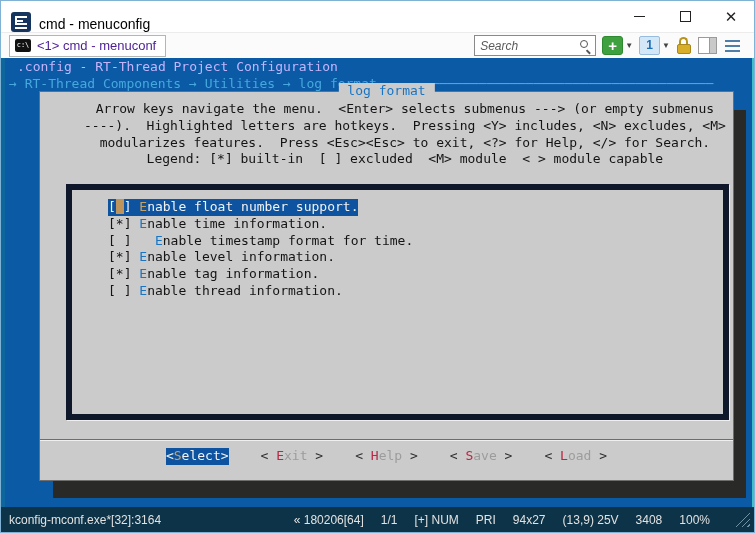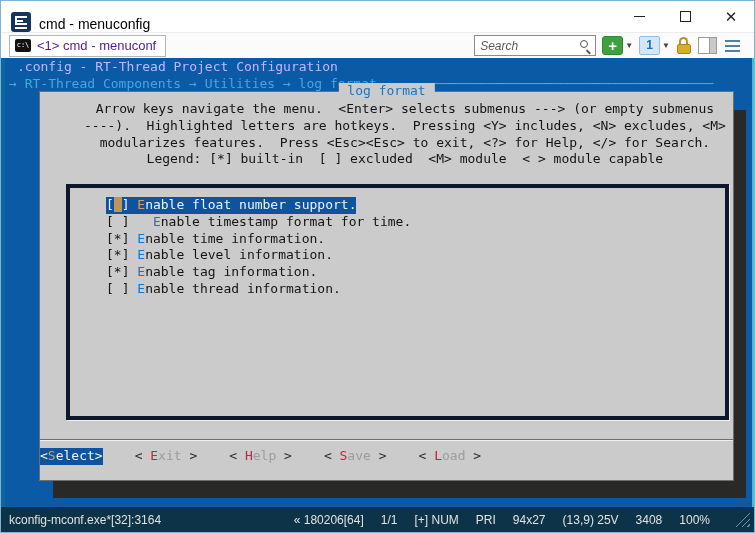--- a/index.html
+++ b/index.html
@@ -47,30 +47,30 @@
   .console { position:relative; flex:1 1 auto; background:#0b5aa6; font-family:"DejaVu Sans Mono", monospace; font-size:13px; line-height:16.8px; overflow:hidden; }
   .edge-left  { position:absolute; left:0; top:0; bottom:0; width:4px; background:#0e679c; }
   .edge-right { position:absolute; right:0; top:0; bottom:0; width:2px; background:#3fbfc9; }
   .backtitle  { position:absolute; left:8px; top:1px; color:#c4b5fd; white-space:pre;margin-left:8px; }
   .breadcrumb { position:absolute; left:8px; top:18px; color:#46a8dd; white-space:pre; }
 
   .dialog { position:absolute; left:38px; top:33px; width:695px; height:390px; background:#cbcbcb; border:1px solid #6e6e6e; box-shadow:13px 18px 0 -1px #29292б; box-shadow:13px 18px 0 -1px #292927; }
   .dialog-title { position:absolute; top:-9px; left:50%; transform:translateX(-50%); background:#cbcbcb; padding:0 9px; color:#1875c5; white-space:pre; }
   .help { position:absolute; left:44px; top:9px; color:#141414; white-space:pre;text-align:center; }
 
-  .listbox { position:absolute; left:26px; top:92px; width:663px; height:236px; border:4px solid #0f172a; box-shadow:1px 1px 0 0 #efefef; background:#cbcbcb; }
+  .listbox { position:absolute; left:26px; top:92px; width:663px; height:236px; border:6px solid #0f172a; box-shadow:1px 1px 0 0 #efefef; background:#cbcbcb; }
   .rows { padding:9px 0 0 36px; }
   .mrow { white-space:pre; color:#141414; width:max-content; height:16.8px; }
   .mrow .hk { color:#1875c5; }
   .mrow.sel { background:#0d539f; color:#f2f2f2; }
   .mrow.sel .hk { color:#c9a25f; }
   .mrow.sel .cursor { background:#bd945b; }
 
   .separator { position:absolute; left:0; right:0; top:347px; border-top:1px solid #6e6e6e; box-shadow:0 1px 0 #efefef; }
-  .btnrow { position:absolute; left:0; right:0; top:356px; display:flex; gap:32px; white-space:pre; }
+  .btnrow { position:absolute; left:0; right:0; top:356px; display:flex; justify-content:center; gap:32px; white-space:pre; }
   .dbtn { color:#9c9c9c; }
   .dbtn .bracket { color:#2f2f2f; }
   .dbtn .hk { color:#be2443; }
   .dbtn.sel { background:#0d539f; color:#f2f2f2; }
   .dbtn.sel .bracket { color:#f2f2f2; }
   .dbtn.sel .hk { color:#c9a25f; }
 
   
   .statusbar { height:25px; flex:0 0 auto; background:#0c3347; display:flex; align-items:center; padding:0 4px 0 8px; color:#e2e2e2; font-size:12px; }
   .sb-left { white-space:pre; }
@@ -149,22 +149,22 @@
     <div class="dialog">
       <div class="dialog-title">log format</div>
       <div class="help">Arrow keys navigate the menu.  &lt;Enter&gt; selects submenus ---&gt; (or empty submenus
 ----).  Highlighted letters are hotkeys.  Pressing &lt;Y&gt; includes, &lt;N&gt; excludes, &lt;M&gt;
 modularizes features.  Press &lt;Esc&gt;&lt;Esc&gt; to exit, &lt;?&gt; for Help, &lt;/&gt; for Search.
 Legend: [*] built-in  [ ] excluded  &lt;M&gt; module  &lt; &gt; module capable</div>
 
       <div class="listbox">
         <div class="rows">
           <div class="mrow sel"><span>[</span><span class="cursor"> </span><span>]</span><span> </span><span class="hk">E</span><span>nable float number support.</span></div>
+          <div class="mrow"><span>[</span><span>*</span><span>]</span><span> </span><span class="hk">E</span><span>nable time information.</span></div>
           <div class="mrow"><span>[</span><span> </span><span>]</span><span>   </span><span class="hk">E</span><span>nable timestamp format for time.</span></div>
-          <div class="mrow"><span>[</span><span>*</span><span>]</span><span> </span><span class="hk">E</span><span>nable time information.</span></div>
           <div class="mrow"><span>[</span><span>*</span><span>]</span><span> </span><span class="hk">E</span><span>nable level information.</span></div>
           <div class="mrow"><span>[</span><span>*</span><span>]</span><span> </span><span class="hk">E</span><span>nable tag information.</span></div>
           <div class="mrow"><span>[</span><span> </span><span>]</span><span> </span><span class="hk">E</span><span>nable thread information.</span></div>
         </div>
       </div>
 
       <div class="separator"></div>
 
       <div class="btnrow">
         <span class="dbtn sel"><span class="bracket">&lt;</span><span class="hk">S</span><span>elect</span><span class="bracket">&gt;</span></span>

